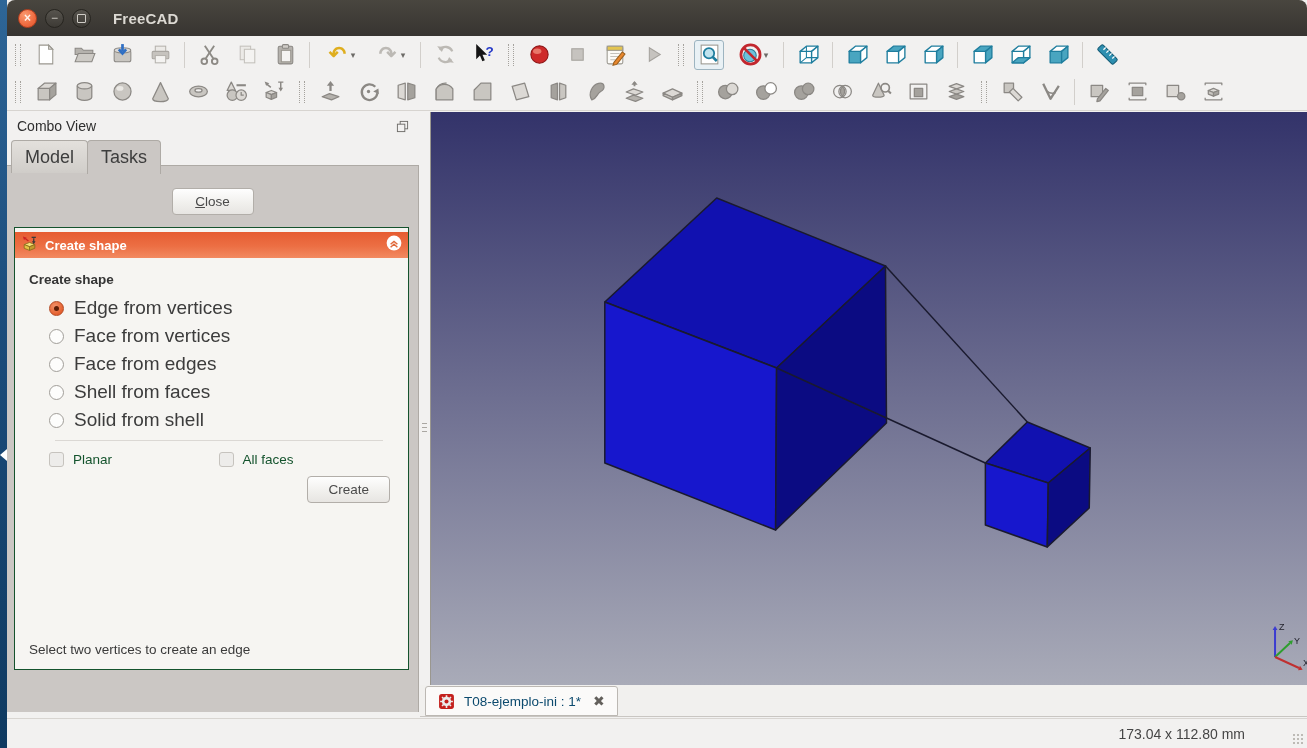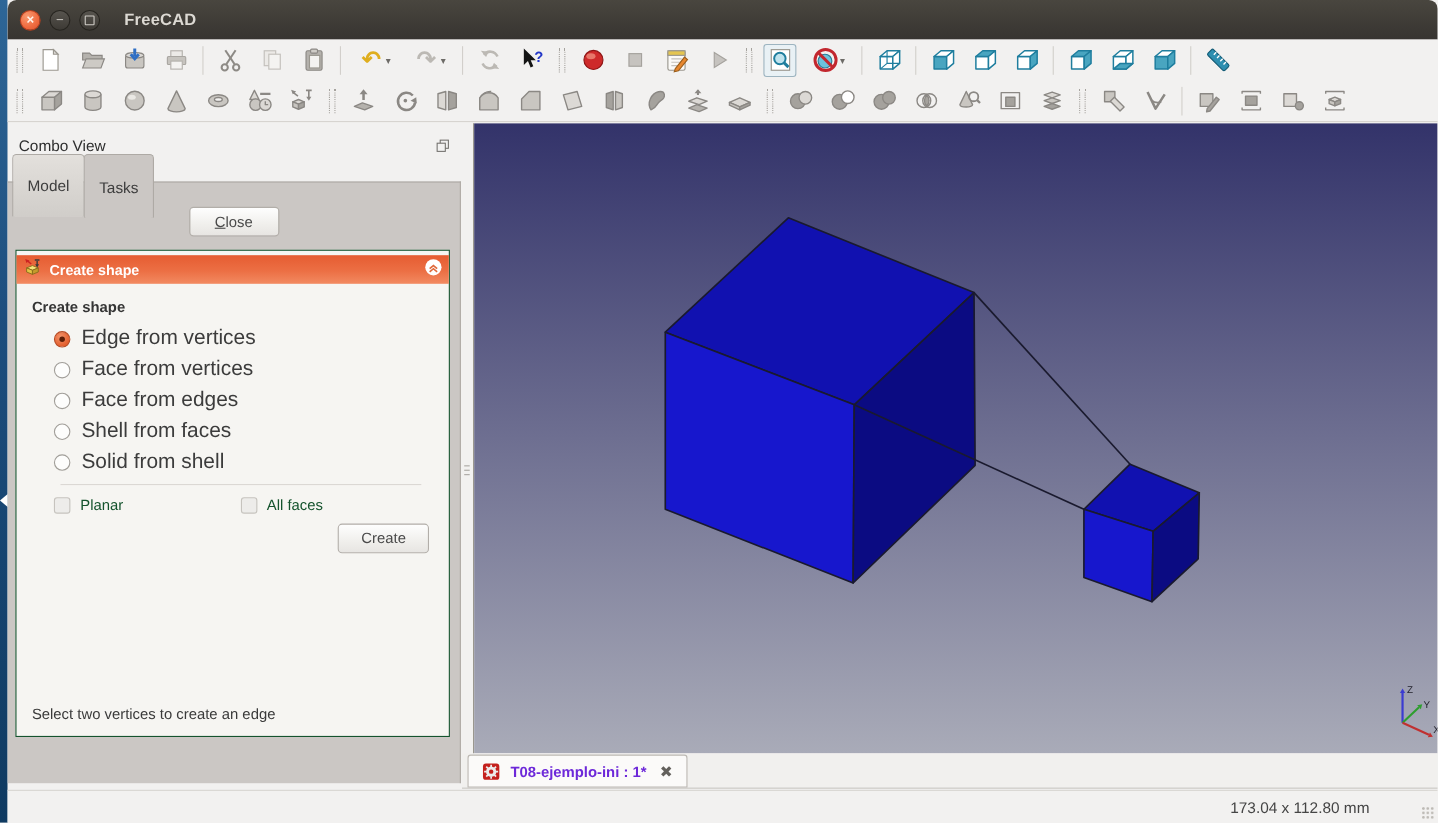--- a/index.html
+++ b/index.html
@@ -41,25 +41,25 @@
   .tb-sep{width:1px;height:26px;background:#d2cfcb;flex:0 0 auto;margin:0 1px;}
   .tb-handle{width:4px;height:22px;border-left:1px dotted #a5a29d;border-right:1px dotted #a5a29d;flex:0 0 auto;margin:0 2px;}
   .wb-combo{height:28px;width:183px;background:linear-gradient(180deg,#ffffff,#f4f3f1);
     border:1px solid #b3afaa;border-radius:4px;display:flex;align-items:center;flex:0 0 auto;padding-left:5px;box-sizing:border-box;}
   .wb-combo svg{width:18px;height:18px;}
   .wb-combo .wb-label{font-size:14px;color:#333;margin-left:5px;flex:1;}
   .wb-combo .spin{width:20px;height:100%;border-left:1px solid #cfccc8;display:flex;flex-direction:column;
     align-items:center;justify-content:center;font-size:7px;color:#55534f;line-height:1.1;}
 
   
-  #combo-view-header{position:absolute;left:0;top:112px;width:413px;height:28px;display:flex;align-items:flex-end;}
+  #combo-view-header{position:absolute;left:0;top:112px;width:413px;height:28px;display:flex;align-items:center;}
   #combo-view-title{font-size:14px;color:#2e2e2e;margin-left:10px;flex:1;}
   #float-btn{margin-right:10px;width:15px;height:15px;display:flex;align-items:center;justify-content:center;}
   #panel-tabs{position:absolute;left:4px;top:140px;height:25px;display:flex;z-index:2;}
-  .panel-tab{height:24px;padding:16px 13px;font-size:14px;color:#3d3d3d;display:flex;align-items:center;
+  .panel-tab{height:24px;padding:4px 13px;font-size:18px;color:#3d3d3d;display:flex;align-items:center;
     border:1px solid #aeaaa5;border-bottom:none;border-radius:4px 4px 0 0;
     background:linear-gradient(180deg,#e3e0dc,#d0cdc9);margin-right:-1px;}
   .panel-tab.active{background:#cbc7c4;height:25px;z-index:3;}
   #panel-body{position:absolute;left:0;top:165px;width:412px;height:547px;background:#cbc7c4;
     border-right:1px solid #aeaaa5;border-top:1px solid #aeaaa5;box-sizing:border-box;}
   .push-btn{background:linear-gradient(180deg,#fefefe,#f0efec 60%,#e7e5e2);border:1px solid #b2aea9;
     border-radius:4px;font-size:13.5px;color:#4a4a4a;font-family:inherit;}
   .btn-label{display:block;padding:4px 14px;}
   .mnemonic .btn-label::first-letter{text-decoration:underline;}
   #task-close-btn{position:absolute;left:50%;transform:translateX(-50%);top:22px;min-width:82px;}
@@ -91,21 +91,21 @@
 
   
   #viewport{position:absolute;left:423px;top:112px;width:877px;height:573px;border-left:1px solid #9a978f;box-sizing:border-box;}
   #viewport svg{display:block;width:100%;height:100%;}
 
   
   #doc-tabbar{position:absolute;left:413px;right:0;top:685px;height:32px;background:#f1f0ee;border-bottom:1px solid #c9c6c2;box-sizing:border-box;}
   #doc-tab{position:absolute;left:5px;top:1px;height:30px;background:#fbfaf9;border:1px solid #bcb8b3;border-radius:3px 3px 0 0;
     display:flex;align-items:center;padding:0 12px;box-sizing:border-box;}
   #doc-tab svg{width:17px;height:17px;}
-  #doc-tab-label{font-size:13.5px;color:#6d28d9;margin:0 12px 0 9px;font-weight:bold;}
+  #doc-tab-label{font-size:13.5px;color:#0c4a6e;margin:0 12px 0 9px;}
   #doc-tab-close{font-size:14px;font-weight:bold;color:#63605c;}
 
   
   #statusbar{position:absolute;left:0;right:0;top:718px;height:30px;background:#f2f1f0;border-top:1px solid #d8d5d1;
     display:flex;align-items:center;justify-content:flex-end;box-sizing:border-box;}
   #status-dims{font-size:14px;color:#454545;margin-right:62px;}
   #resize-grip{position:absolute;right:3px;bottom:3px;width:12px;height:12px;
     background-image:radial-gradient(#bdbab5 1px,transparent 1.3px);background-size:4px 4px;}
 </style>
 </head>

